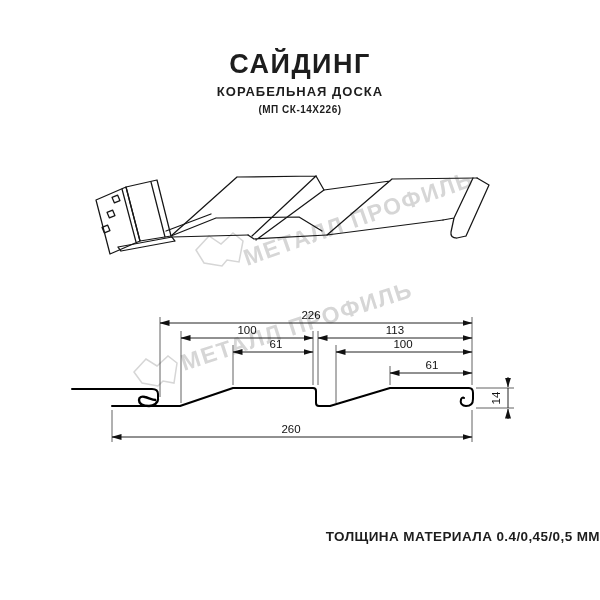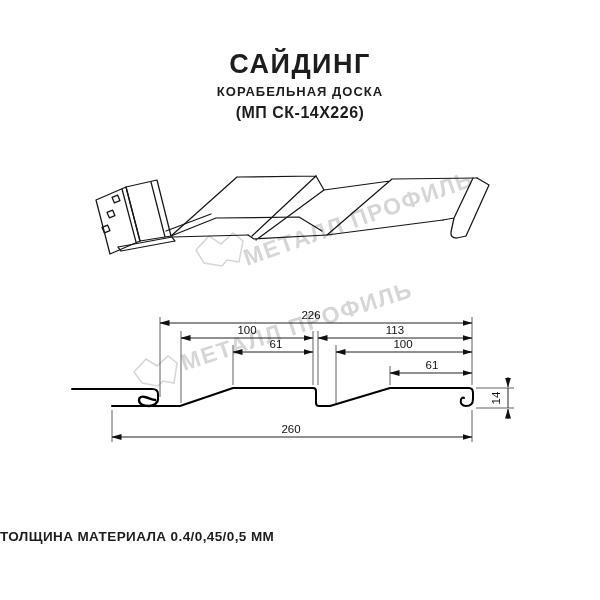--- a/index.html
+++ b/index.html
@@ -1,22 +1,22 @@
 <!DOCTYPE html>
 <html><head>
 <meta charset="utf-8">
 <style>
   html,body{margin:0;padding:0;background:#ffffff;}
   .stage{position:relative;width:600px;height:600px;background:#ffffff;overflow:hidden;
          font-family:"Liberation Sans",sans-serif;}
   .hdr{position:absolute;left:0;width:600px;text-align:center;color:#1d1d1d;}
   .hdr-title{top:49px;font-size:27px;font-weight:bold;letter-spacing:1.5px;}
   .hdr-subtitle{top:84px;font-size:13px;font-weight:bold;letter-spacing:1px;}
-  .hdr-model{top:104px;font-size:16px;font-weight:bold;letter-spacing:.5px;}
-  .ftr{position:absolute;left:0;top:529px;width:600px;text-align:left;
+  .hdr-model{top:104px;font-size:10px;font-weight:bold;letter-spacing:.5px;}
+  .ftr{position:absolute;left:0;top:529px;width:600px;text-align:right;
        font-size:13.5px;font-weight:bold;letter-spacing:.4px;color:#1d1d1d;}
   svg{position:absolute;left:0;top:0;}
   .wm{stroke:#d6d6d6;fill:none;stroke-width:1.5;}
   .wm-t{fill:#d6d6d6;font-size:23px;font-weight:bold;letter-spacing:1.5px;}
   .sk{stroke:#161616;fill:none;stroke-width:1.25;stroke-linejoin:round;stroke-linecap:round;}
   .pf{stroke:#000;fill:none;stroke-width:2;stroke-linejoin:round;stroke-linecap:round;}
   .pf-hem{stroke:#000;fill:none;stroke-width:2.4;}
   .dl{stroke:#222;stroke-width:1;fill:none;}
   .ext{stroke:#3a3a3a;stroke-width:.8;fill:none;}
   .dt{fill:#111;font-size:11.5px;text-anchor:middle;}

